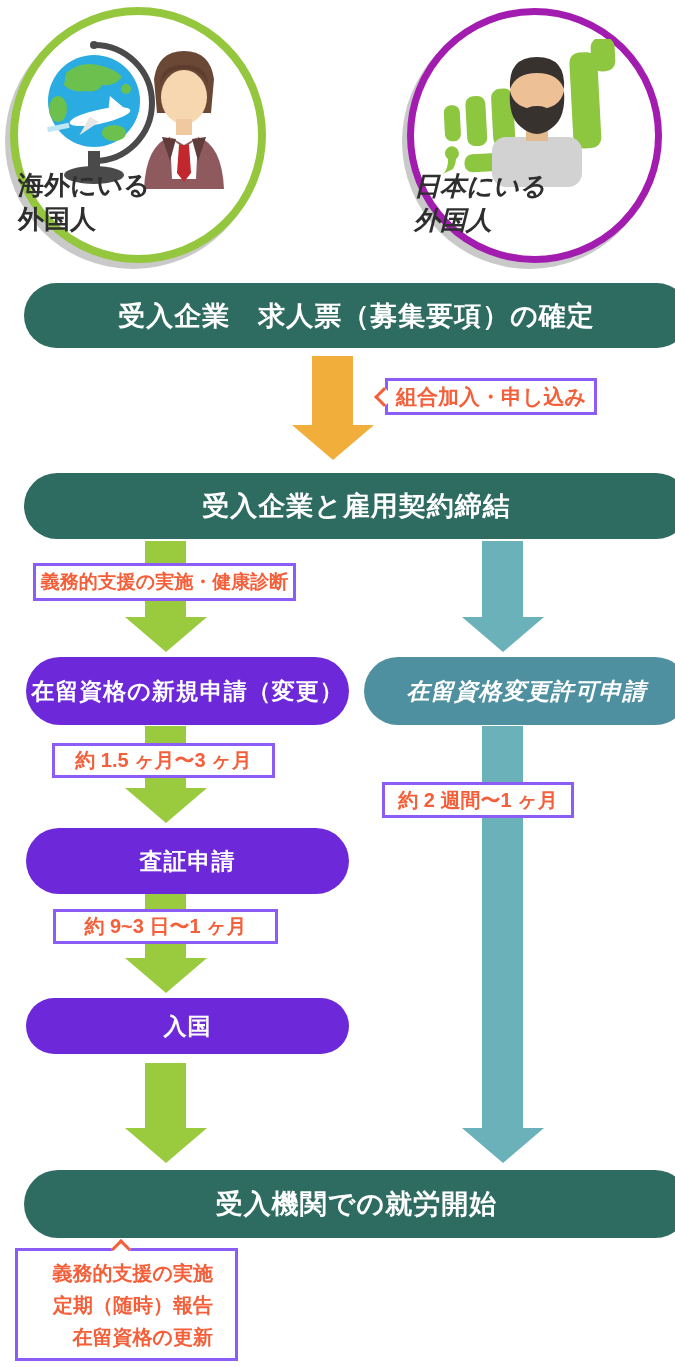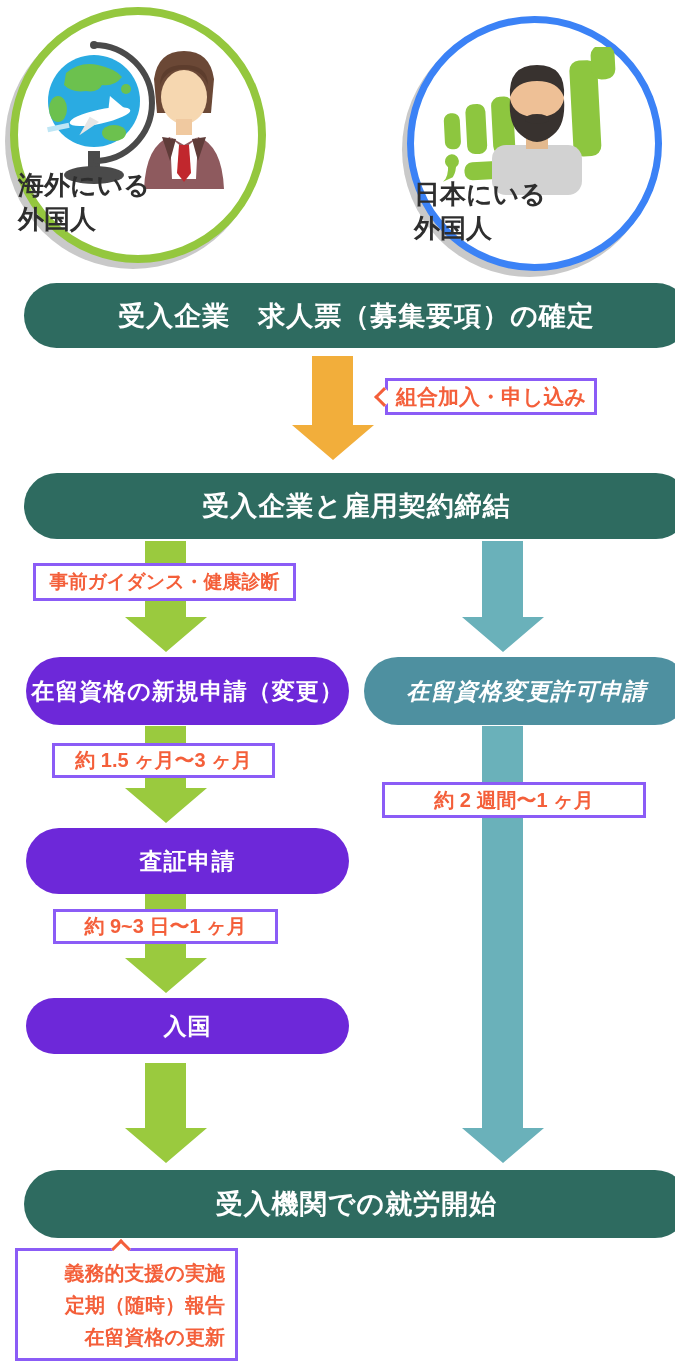--- a/index.html
+++ b/index.html
@@ -11,22 +11,22 @@
 
   
   .circle {
     position:absolute; border-radius:50%; background:#ffffff;
   }
   .circle-left {
     left:10px; top:7px; width:256px; height:256px;
     border:8px solid #94c73e; box-shadow:-5px 6px 0 #c9c9c9;
   }
   .circle-right {
-    left:407px; top:16px; width:255px; height:255px;
-    border:7px solid #3b82f6; box-shadow:-5px 6px 0 #c9c9c9;
+    left:407px; top:8px; width:255px; height:255px;
+    border:7px solid #a21caf; box-shadow:-5px 6px 0 #c9c9c9;font-style:italic;
   }
   .circle svg.illus { position:absolute; left:20px; top:24px; }
   .circle-label {
     position:absolute; bottom:18px; left:0; width:100%;
     text-align:left; font-weight:bold; color:#2e2e2e;
     font-size:26px; line-height:1.3;
   }
 
   
   .banner {
@@ -59,25 +59,25 @@
   
   .note {
     position:absolute; background:#ffffff; border:3px solid #8b5cf6;
     color:#f45f3a; font-weight:bold; display:flex; align-items:center;
     justify-content:center; z-index:5; text-align:center; white-space:nowrap;
   }
   #note-union    { left:385px; top:378px; width:212px; height:37px; font-size:21px; }
   #note-guidance { left:33px;  top:563px; width:263px; height:38px; font-size:19px; }
   #note-d1       { left:52px;  top:743px; width:223px; height:35px; font-size:20px; }
   #note-d2       { left:53px;  top:909px; width:225px; height:35px; font-size:20px; }
-  #note-d3       { left:382px; top:782px; width:264px; height:36px; font-size:20px; }
+  #note-d3       { left:382px; top:782px; width:192px; height:36px; font-size:20px; }
   #note-post {
     left:15px; top:1248px; width:223px; height:113px;
     flex-direction:column; align-items:flex-end; justify-content:center;
-    font-size:20px; line-height:1.6; padding-right:10px; font-weight:bold;
+    font-size:20px; line-height:1.6; padding-right:22px; font-weight:bold;
   }
   .tail-left {
     position:absolute; left:-11px; top:9px; width:14px; height:14px;
     background:#ffffff; border-left:3px solid #f45f3a; border-bottom:3px solid #f45f3a;
     transform:rotate(45deg);
   }
   .tail-up {
     position:absolute; top:-9px; left:96px; width:14px; height:14px;
     background:#ffffff; border-left:3px solid #f45f3a; border-top:3px solid #f45f3a;
     transform:rotate(45deg);
@@ -198,21 +198,21 @@
   <svg class="arrow" id="arrow-teal-long" width="82" height="437" viewBox="0 0 82 437">
     <polygon points="20,0 61,0 61,402 82,402 41,437 0,402 20,402" fill="#6ab1ba"></polygon>
   </svg>
 
   <div class="note" id="note-union">
     <span class="tail-left"></span>
     <span>組合加入・申し込み</span>
   </div>
 
   <div class="note" id="note-guidance">
-    <span>事前ガイダンス・健康診断</span>
+    <span>義務的支援の実施・健康診断</span>
   </div>
 
   <div class="note" id="note-d1">
     <span>約 1.5 ヶ月〜3 ヶ月</span>
   </div>
 
   <div class="note" id="note-d2">
     <span>約 9~3 日〜1 ヶ月</span>
   </div>
 

